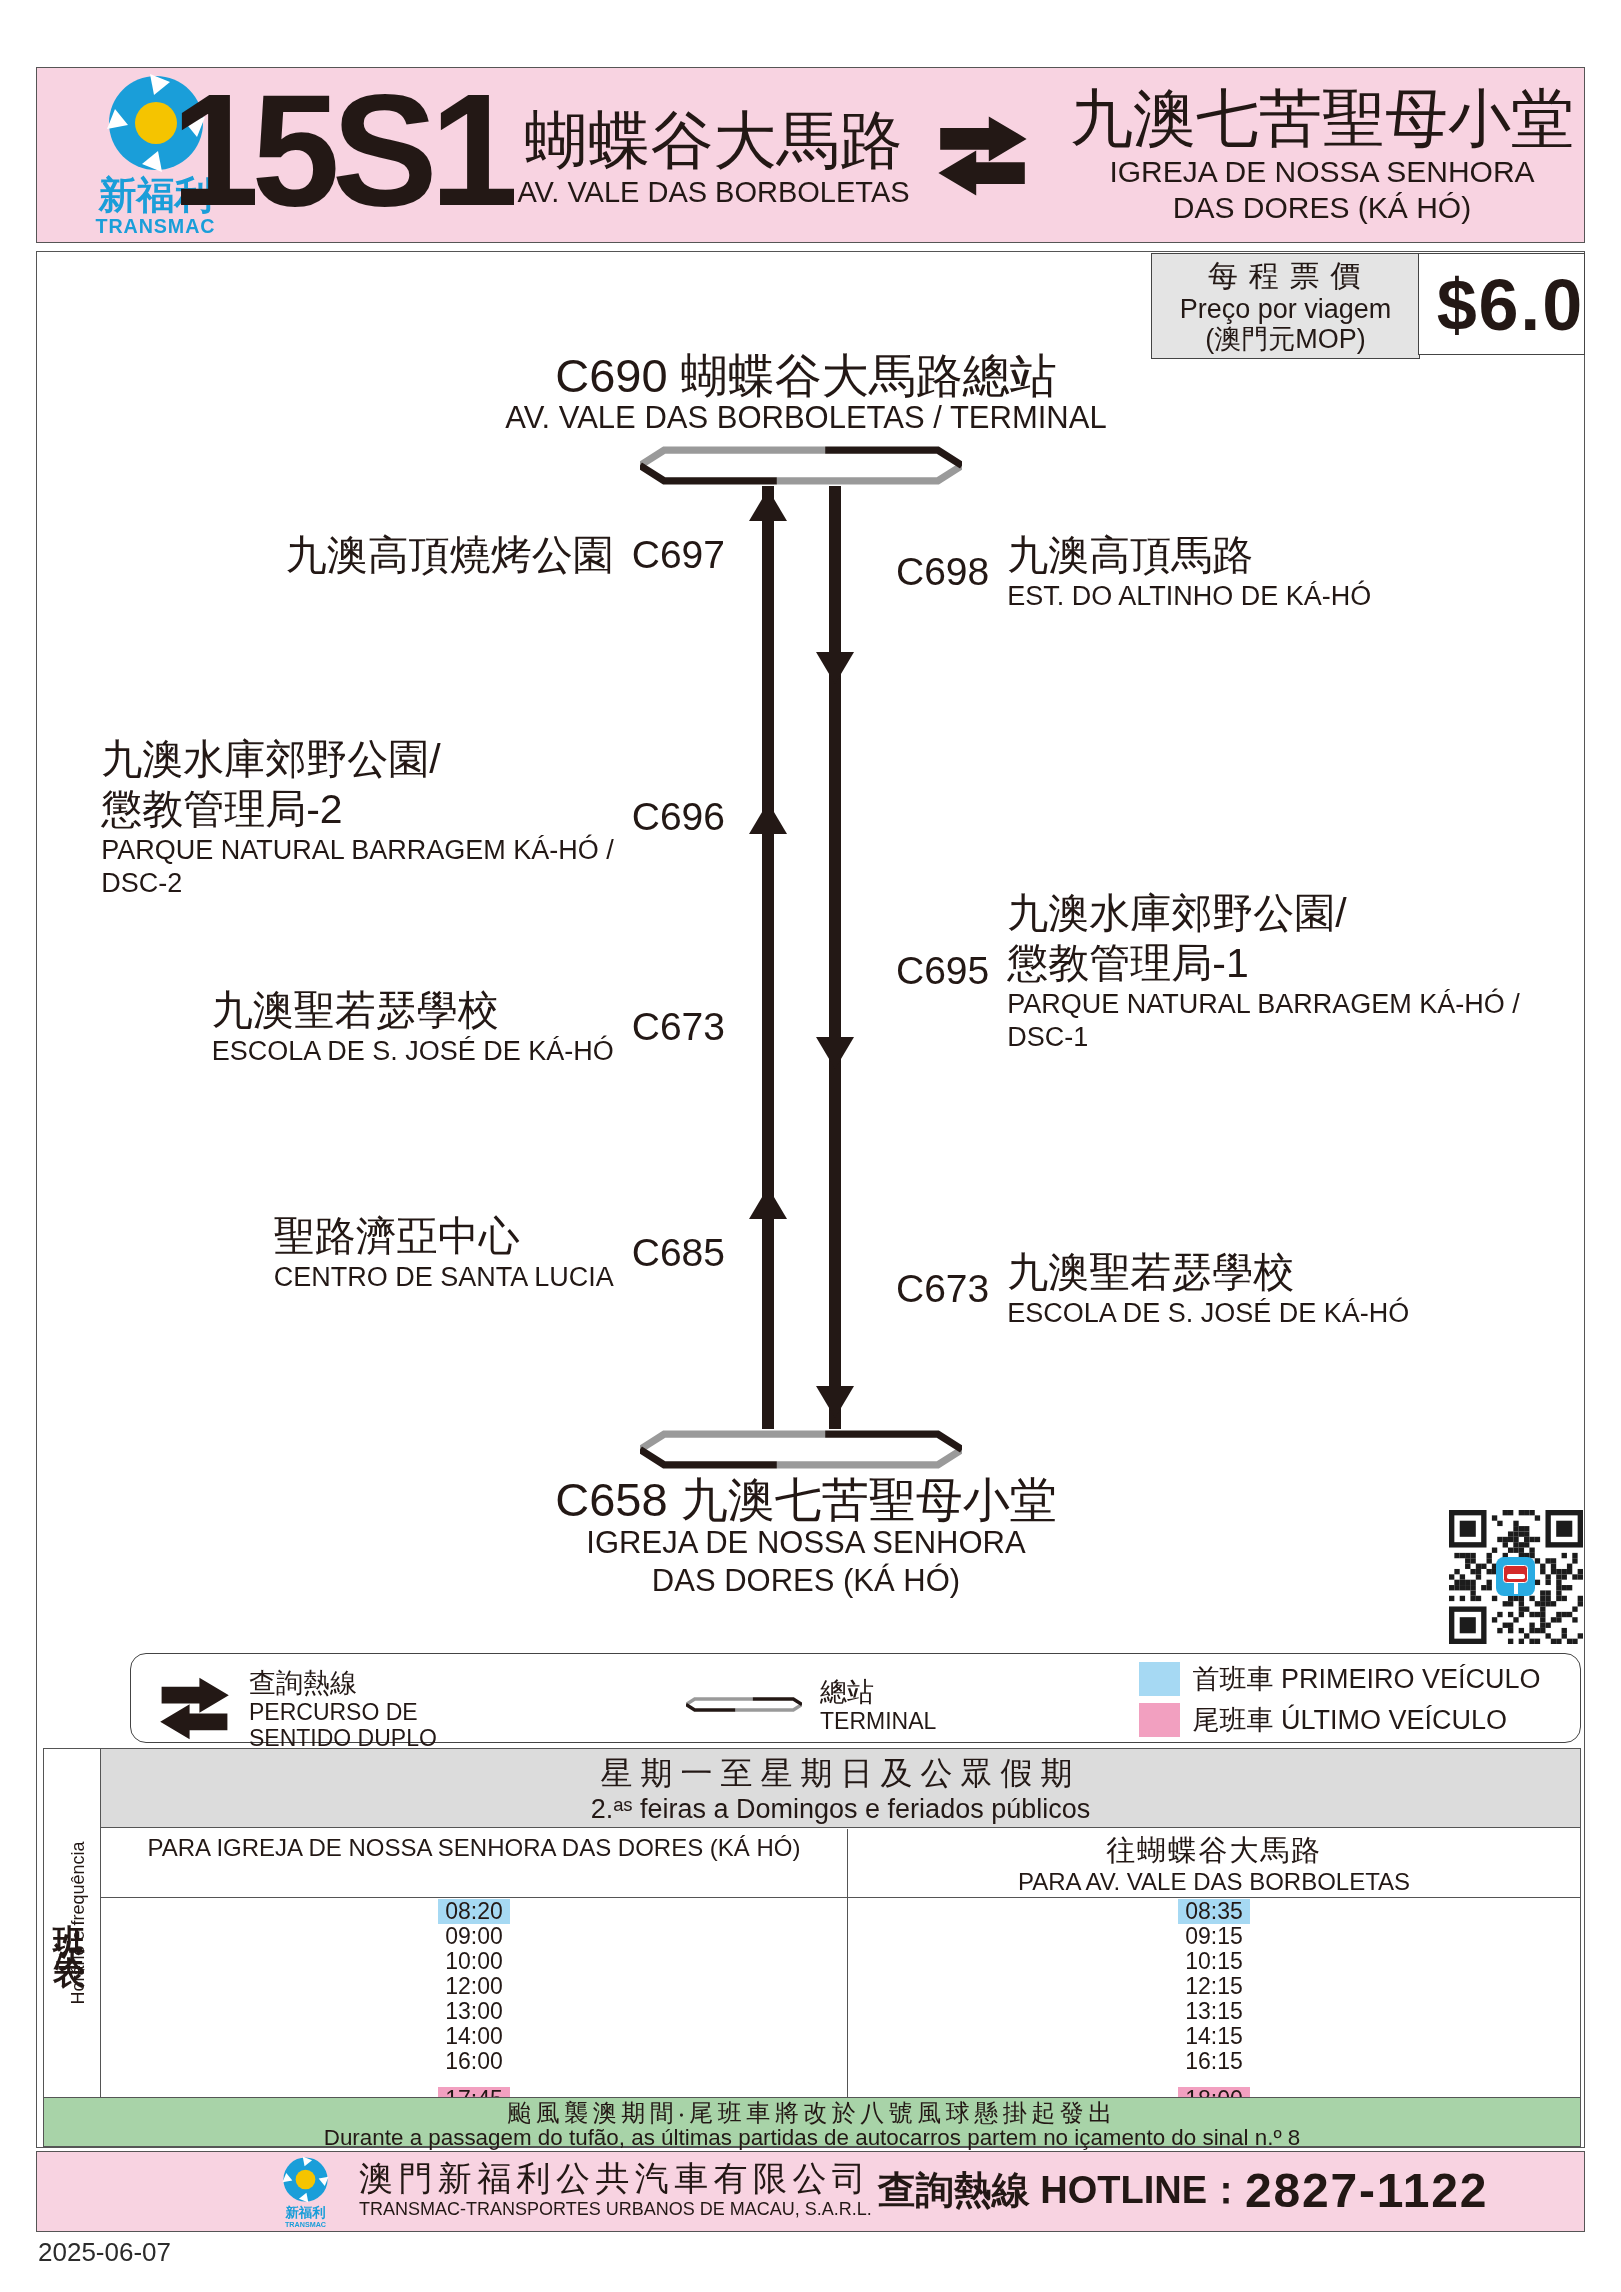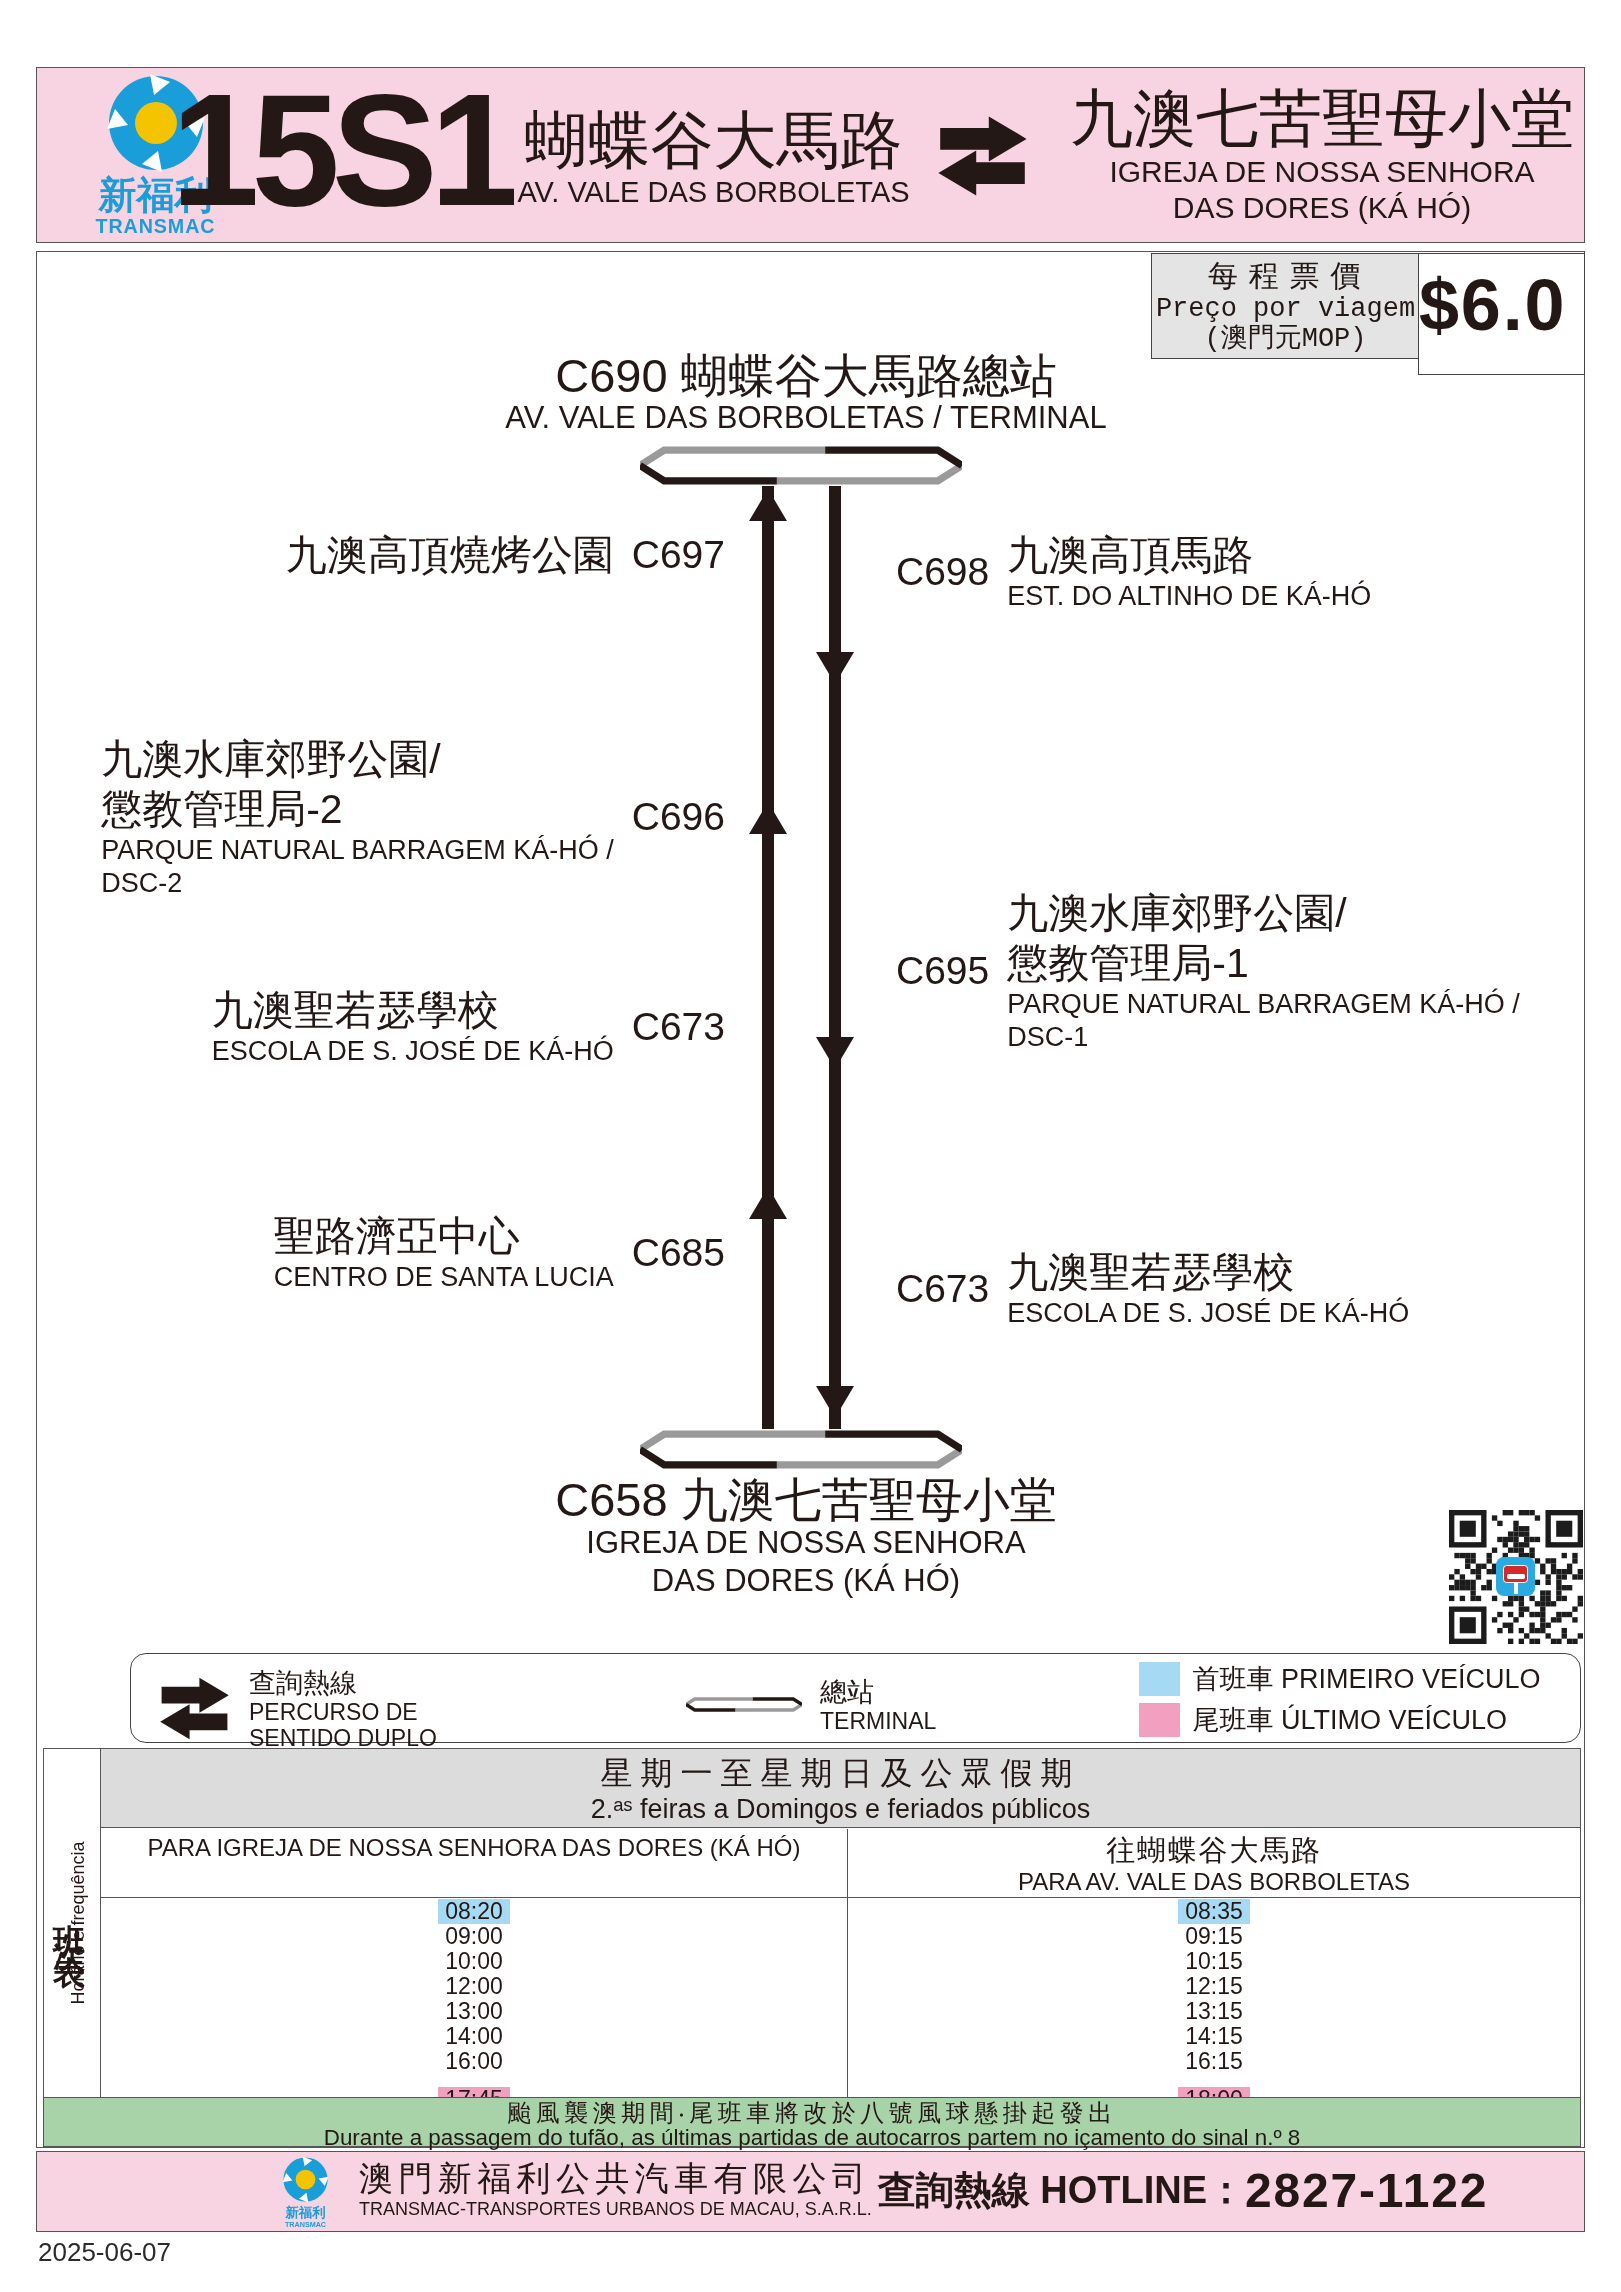--- a/index.html
+++ b/index.html
@@ -28,23 +28,23 @@
   .hdr-dest-en { font-size:30px; line-height:36px; }
 
   
   .body-frame { left:36px; top:251px; width:1549px; height:1897px;
     border:1.8px solid #555; background:#fff; }
 
   
   .fare-gray { left:1151px; top:253px; width:269px; height:106px; background:#e4e4e4;
     border:1.8px solid #444; text-align:center; padding-top:3.6px; z-index:5; }
   .fare-cn { font-size:30px; letter-spacing:10.7px; line-height:36px;padding-left:8px; }
-  .fare-pt { font-size:27px; line-height:30px;font-family:Liberation Mono, monospace; }
-  .fare-price-box { left:1418px; top:253px; width:167px; height:122px; background:#fff;
-    border:1.8px solid #444; border-left:1.8px solid #444; text-align:left; z-index:5; }
+  .fare-pt { font-size:27px; line-height:30px; }
+  .fare-price-box { left:1418px; top:253px; width:167px; height:102px; background:#fff;
+    border:1.8px solid #444; border-left:1.8px solid #444; text-align:right; z-index:5; }
   .fare-price { font-size:72px; font-weight:bold; line-height:102px; letter-spacing:1.8px; }
 
   
   .rt-title { left:179px; width:1254px; text-align:center; font-size:47px; }
   .rt-en { left:179px; width:1254px; text-align:center; font-size:31px; }
   .terminal-svg { display:block; }
   .rline { width:11.6px; background:#231815; }
   .arrow-up { width:0; height:0; border-left:19px solid transparent;
     border-right:19px solid transparent; border-bottom:32px solid #231815; }
   .arrow-down { width:0; height:0; border-left:19px solid transparent;

